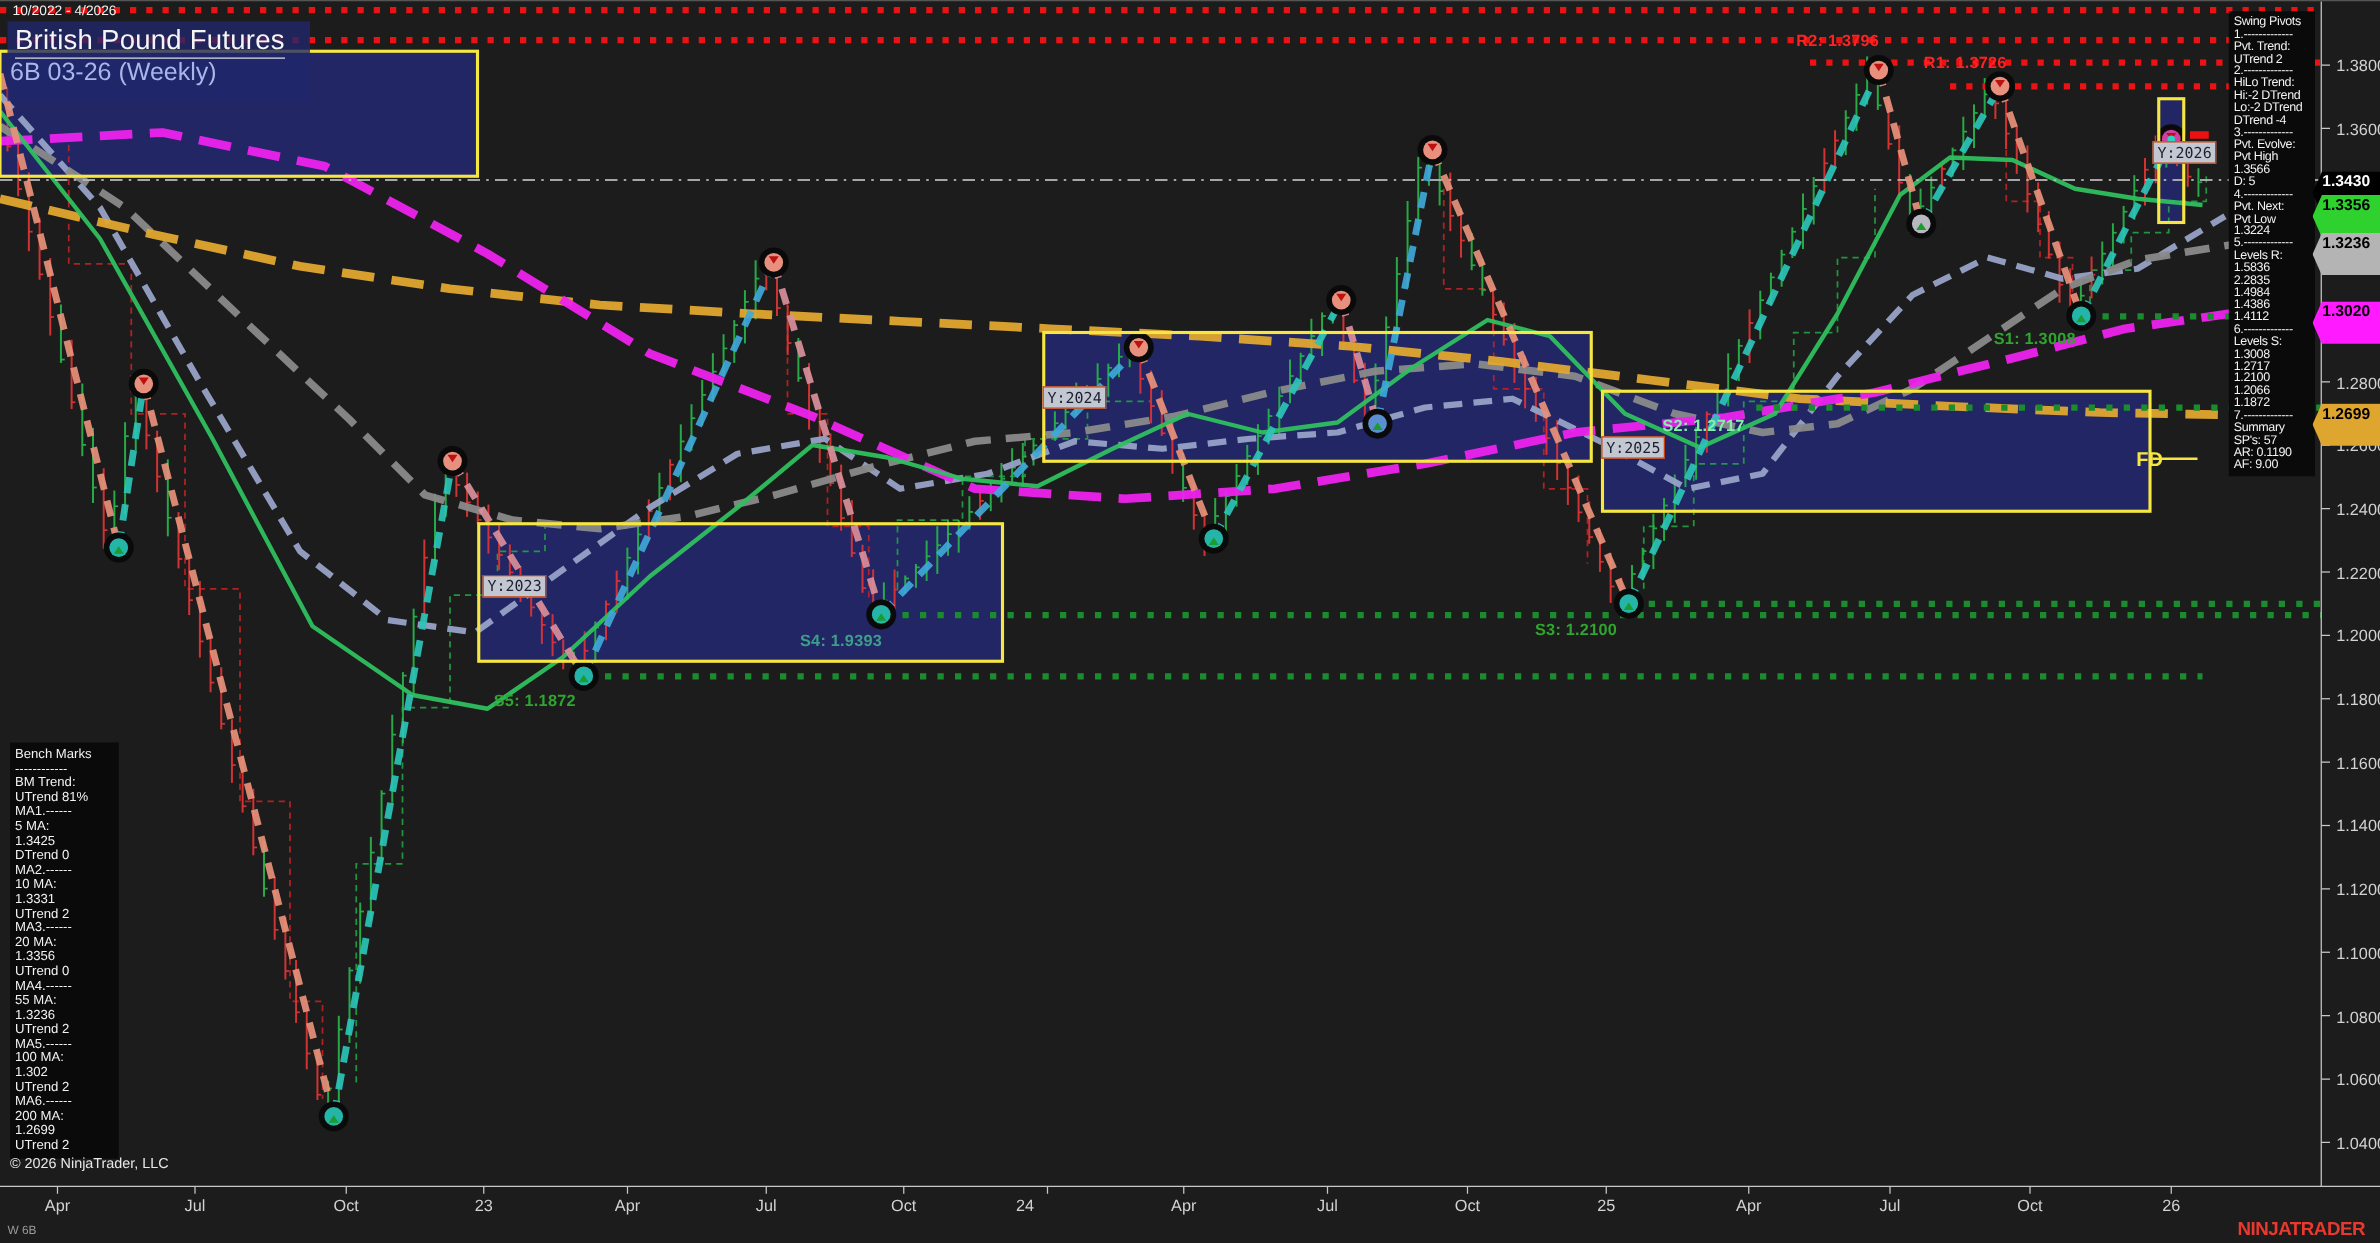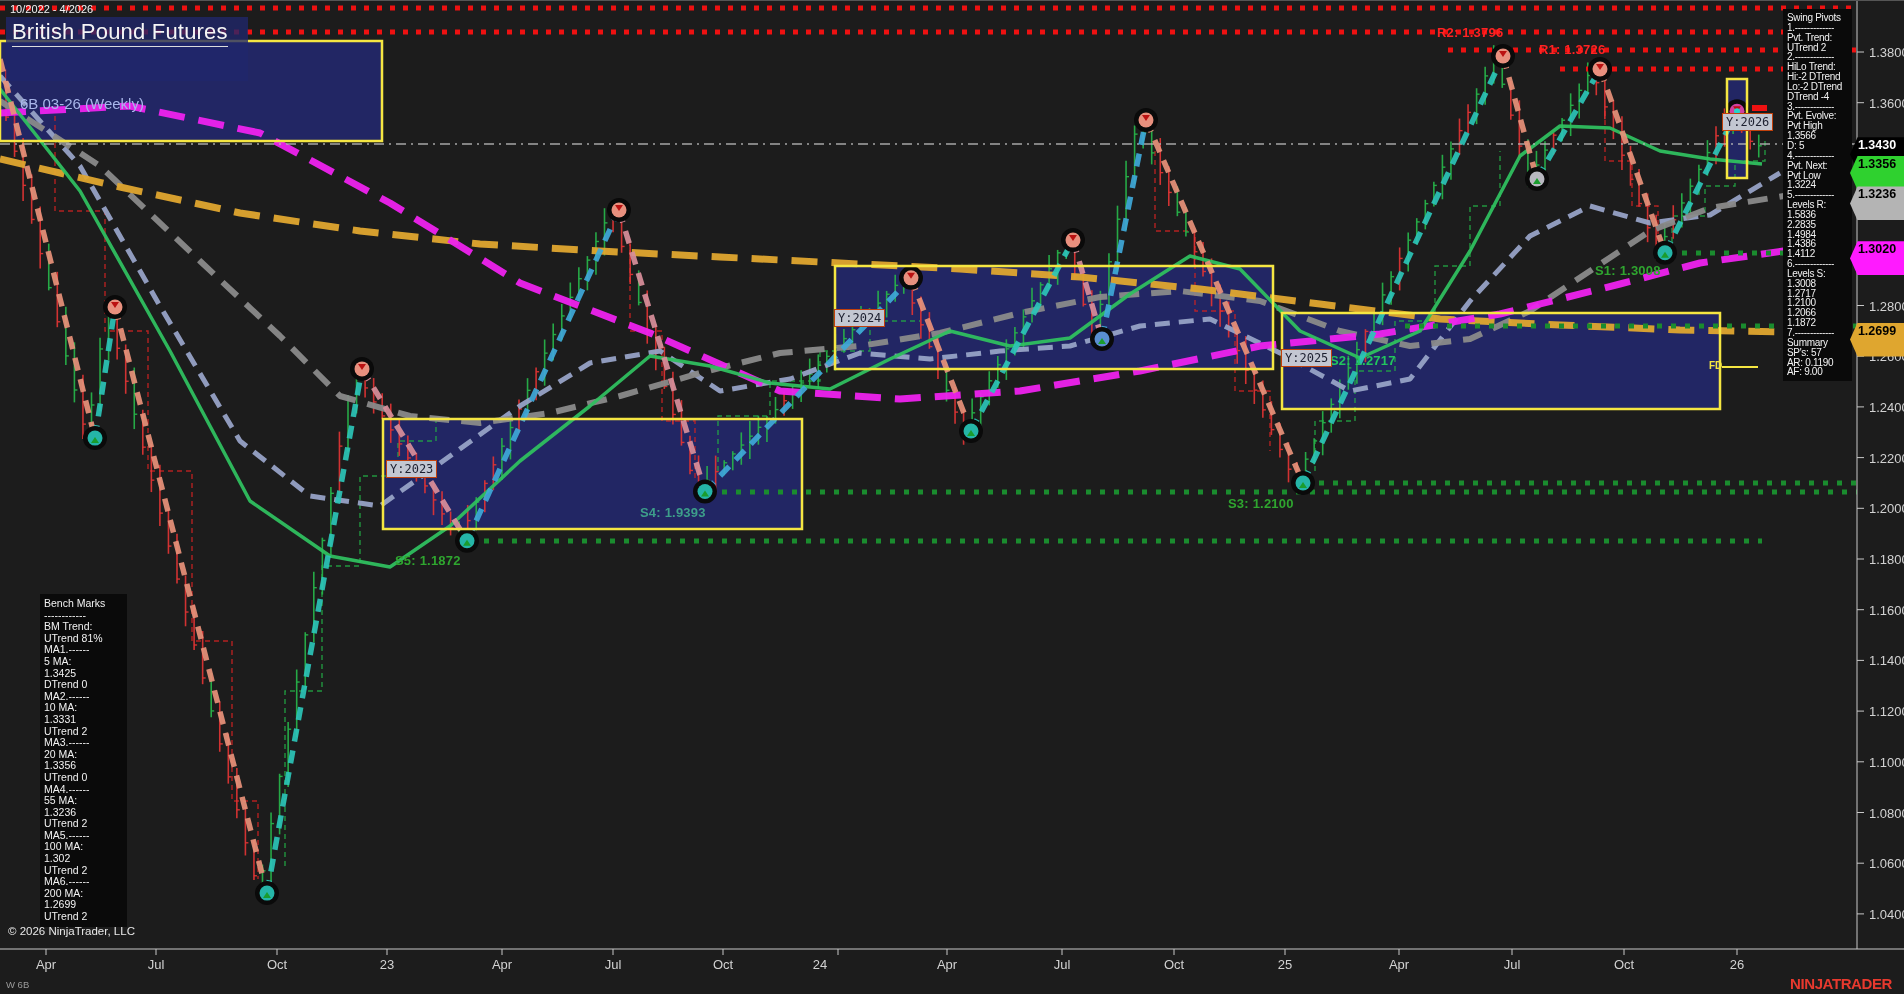--- a/index.html
+++ b/index.html
@@ -4,36 +4,36 @@
 <style>
   html,body{margin:0;padding:0;background:#101010;}
   #app{position:relative;width:1904px;height:994px;background:#1c1c1c;overflow:hidden;
        font-family:"Liberation Sans",sans-serif;border-top:1px solid #555;}
   #chart-svg{position:absolute;left:0;top:0;}
   
   .title-bg{position:absolute;left:6px;top:16px;width:242px;height:64px;background:rgba(32,38,108,.78);}
   .range-label{position:absolute;left:10px;top:2px;color:#f2f2f2;font-size:11px;text-align:right;}
   .main-title{position:absolute;left:12px;top:18px;color:#f5f5f5;font-size:22px;letter-spacing:.2px;
               border-bottom:1px solid #dcdcdc;padding-bottom:1px;}
-  .sub-title{position:absolute;left:20px;top:46px;color:#a9b6ea;font-size:15px;margin-top:48px;}
+  .sub-title{position:absolute;left:8px;top:46px;color:#a9b6ea;font-size:20px;}
   
   .info-panel{position:absolute;background:#0a0a0a;color:#f2f2f2;padding:4px 3px 4px 4px;line-height:11.6px;
               font-size:10.5px;white-space:nowrap;}
-  #bench-panel{left:8px;top:593px;width:80px;margin-left:32px;}
+  #bench-panel{left:8px;top:593px;width:80px;}
   #swing-panel{left:1783px;top:8px;width:62px;font-size:10px;line-height:9.85px;letter-spacing:-0.3px;}
   
   .price-tick-label{position:absolute;color:#d2d2d2;font-size:13px;}
   .price-badge{position:absolute;left:1850px;width:54px;height:34px;font-size:12.5px;font-weight:bold;
                text-align:center;line-height:17px;clip-path:polygon(0 50%,14% 0,100% 0,100% 100%,14% 100%);}
   .time-label{position:absolute;top:956px;color:#d2d2d2;font-size:13px;transform:translateX(-50%);}
   
   .lvl-label{position:absolute;font-size:13px;font-weight:bold;letter-spacing:.2px;}
   .chip{position:absolute;background:#c3c7d2;color:#1d2030;border:1px solid #c2410c;
         font-family:"DejaVu Sans Mono",monospace;font-size:12px;padding:0 3px;line-height:16px;}
-  .fd-label{position:absolute;color:#f5e642;font-size:10px;font-weight:bold;}
+  .fd-label{position:absolute;color:#f5e642;font-size:16px;font-weight:bold;}
   
   .copyright{position:absolute;left:8px;top:924px;color:#e8e8e8;font-size:11.5px;}
   .status-label{position:absolute;left:6px;top:978px;color:#9a9a9a;font-size:9.5px;}
   .brand-logo{position:absolute;left:1790px;top:974px;color:#e8392e;font-size:15px;font-weight:bold;
               letter-spacing:-0.4px;}
 </style>
 </head>
 <body>
 
 <div id="app">
@@ -711,21 +711,21 @@
       <div class="time-label" style="left: 1285px;">25</div>
       <div class="time-label" style="left: 1399px;">Apr</div>
       <div class="time-label" style="left: 1512px;">Jul</div>
       <div class="time-label" style="left: 1624px;">Oct</div>
       <div class="time-label" style="left: 1737px;">26</div>
     </div>
   <div id="overlay-labels">
       <div class="lvl-label" style="left: 1437px; top: 24px; color: rgb(255, 34, 34);">R2: 1.3796</div>
       <div class="lvl-label" style="left: 1528px; top: 41px; color: rgb(255, 34, 34); margin-left: 11px;">R1: 1.3726</div>
       <div class="lvl-label" style="left: 1595px; top: 262px; color: rgb(47, 165, 47);">S1: 1.3008</div>
-      <div class="lvl-label" style="left: 1330px; top: 352px; color: #22c55e;">S2: 1.2717</div>
+      <div class="lvl-label" style="left: 1330px; top: 332px; color: #86efac;">S2: 1.2717</div>
       <div class="lvl-label" style="left: 1228px; top: 495px; color: rgb(47, 165, 47);">S3: 1.2100</div>
       <div class="lvl-label" style="left: 640px; top: 504px; color: rgb(61, 158, 138);">S4: 1.9393</div>
       <div class="lvl-label" style="left: 395px; top: 552px; color: rgb(47, 165, 47);">S5: 1.1872</div>
       <div class="chip" style="left: 386px; top: 459px;">Y:2023</div>
       <div class="chip" style="left: 834px; top: 308px;">Y:2024</div>
       <div class="chip" style="left: 1281px; top: 348px;">Y:2025</div>
       <div class="chip" style="left: 1722px; top: 112px;">Y:2026</div>
       <div class="fd-label" style="left: 1709px; top: 359px;">FD</div>
     </div>
 

